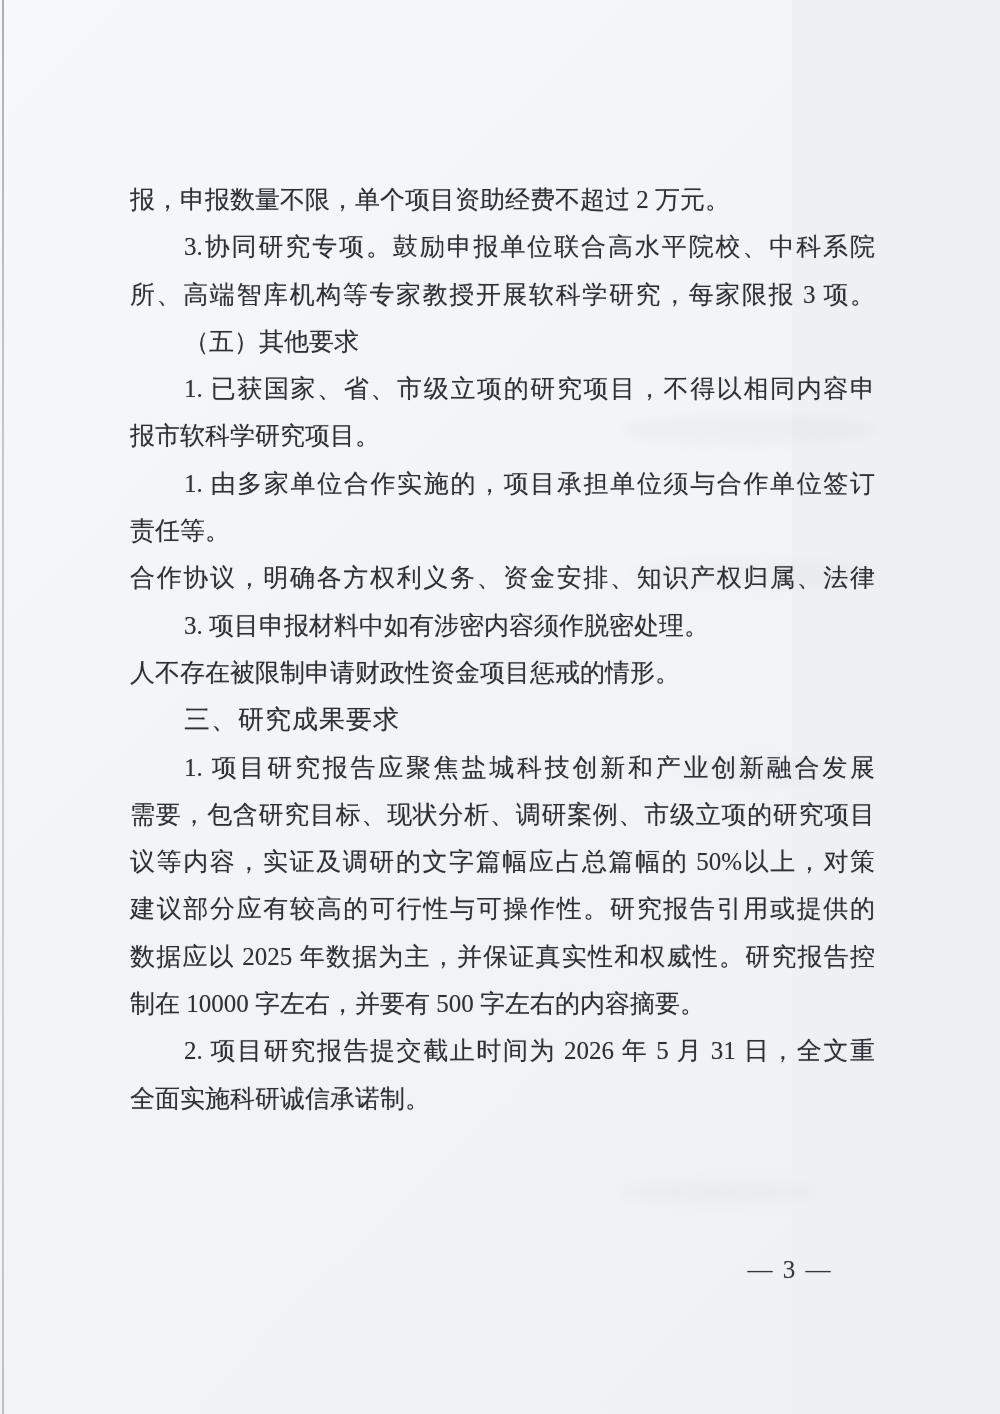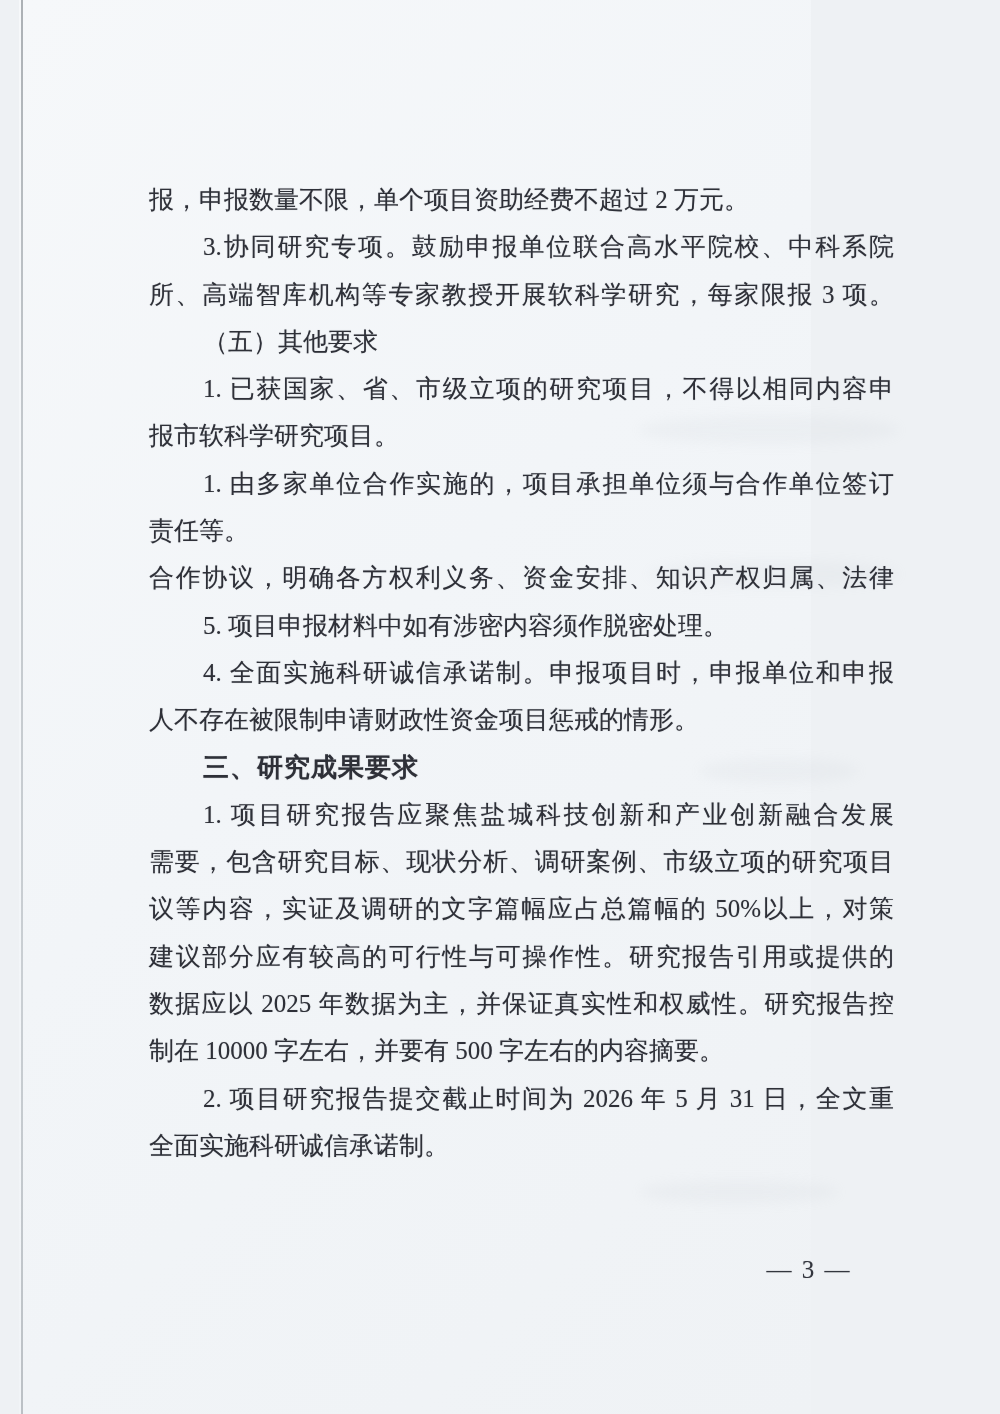--- a/index.html
+++ b/index.html
@@ -13,21 +13,20 @@
     background: #eef1f4;
     font-family: "Liberation Serif", "DejaVu Serif", serif;
     overflow: hidden;
   }
   .page {
     position: absolute;
     left: 0; top: 0;
     width: 792px;
     height: 1414px;
     background: linear-gradient(135deg, #f6f8fa 0%, #f2f5f8 45%, #eff2f5 100%);
-    margin-left: 19px;
   }
   .scan-edge {
     position: absolute;
     left: 2px;
     top: 0;
     bottom: 0;
     width: 2px;
     background: linear-gradient(180deg, #6f767c 0%, #9aa1a7 30%, #a8afb5 70%, #8f969c 100%);
     opacity: 0.55;
   }
@@ -56,21 +55,21 @@
   .line.fill {
     white-space: normal;
     text-align: justify;
     text-align-last: justify;
   }
   .line.indent {
     text-indent: 54px;
   }
   .line.heading {
     font-family: "Liberation Sans", "DejaVu Sans", sans-serif;
-    font-weight: bold;
+    font-weight: normal;
     font-size: 26px;
     letter-spacing: 1px;
   }
   .page-number {
     position: absolute;
     left: 700px;
     top: 1256px;
     width: 180px;
     text-align: center;
     color: #33363e;
@@ -93,22 +92,21 @@
   <div class="content" id="doc-body">
       <div class="line">报，申报数量不限，单个项目资助经费不超过 2 万元。</div>
       <div class="line indent fill">3.协同研究专项。鼓励申报单位联合高水平院校、中科系院</div>
       <div class="line fill">所、高端智库机构等专家教授开展软科学研究，每家限报 3 项。</div>
       <div class="line indent">（五）其他要求</div>
       <div class="line indent fill">1. 已获国家、省、市级立项的研究项目，不得以相同内容申</div>
       <div class="line">报市软科学研究项目。</div>
       <div class="line indent fill">1. 由多家单位合作实施的，项目承担单位须与合作单位签订</div>
       <div class="line">责任等。</div>
       <div class="line fill">合作协议，明确各方权利义务、资金安排、知识产权归属、法律</div>
-      <div class="line indent">5. 项目申报材料中如有涉密内容须作脱密处理。</div>
-      <div class="line indent fill">4. 全面实施科研诚信承诺制。申报项目时，申报单位和申报</div>
+      <div class="line indent">3. 项目申报材料中如有涉密内容须作脱密处理。</div>
       <div class="line">人不存在被限制申请财政性资金项目惩戒的情形。</div>
       <div class="line indent heading">三、研究成果要求</div>
       <div class="line indent fill">1. 项目研究报告应聚焦盐城科技创新和产业创新融合发展</div>
       <div class="line fill">需要，包含研究目标、现状分析、调研案例、市级立项的研究项目</div>
       <div class="line fill">议等内容，实证及调研的文字篇幅应占总篇幅的 50%以上，对策</div>
       <div class="line fill">建议部分应有较高的可行性与可操作性。研究报告引用或提供的</div>
       <div class="line fill">数据应以 2025 年数据为主，并保证真实性和权威性。研究报告控</div>
       <div class="line">制在 10000 字左右，并要有 500 字左右的内容摘要。</div>
       <div class="line indent fill">2. 项目研究报告提交截止时间为 2026 年 5 月 31 日，全文重</div>
       <div class="line">全面实施科研诚信承诺制。</div>

